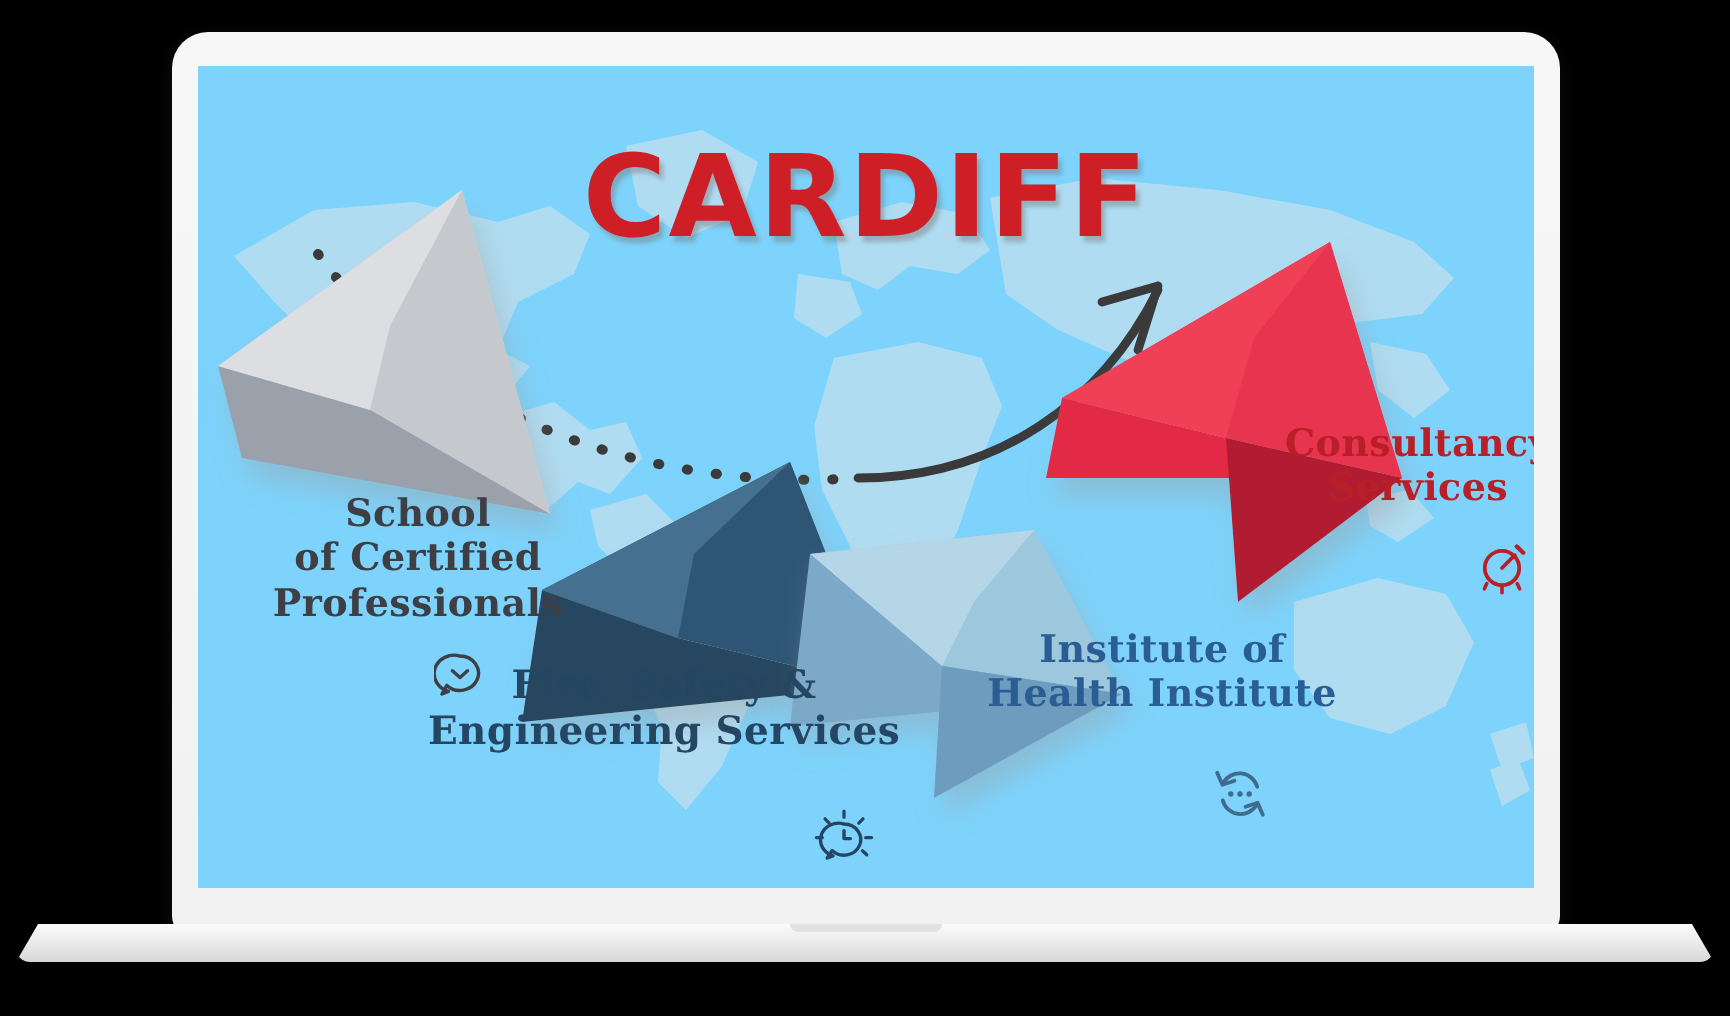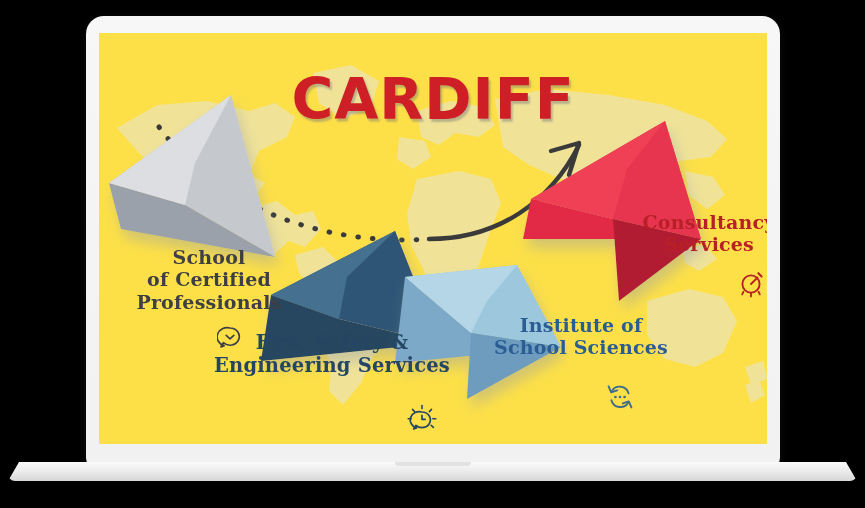--- a/index.html
+++ b/index.html
@@ -9,21 +9,21 @@
 
   
   .laptop-lid{
     position:absolute;left:86px;top:16px;width:694px;height:452px;
     background:linear-gradient(180deg,#f7f7f7 0%,#f1f1f1 100%);
     border-radius:18px 18px 10px 10px;
     box-shadow:0 2px 10px rgba(255,255,255,.06);
   }
   .screen{
     position:absolute;left:99px;top:33px;width:668px;height:411px;
-    background:#fde047;overflow:hidden;
+    background:#7dd3fc;overflow:hidden;
   }
   .laptop-base{
     position:absolute;left:8px;top:462px;width:849px;height:19px;
     background:linear-gradient(180deg,#fbfbfb 0%,#e9e9e9 55%,#d6d6d6 100%);
     border-radius:2px 2px 7px 7px;
     clip-path:polygon(1.3% 0,98.7% 0,100% 100%,0% 100%);
   }
   .laptop-base:after{
     content:"";position:absolute;left:50%;top:0;transform:translateX(-50%);
     width:76px;height:4px;border-radius:0 0 6px 6px;background:#e2e2e2;
@@ -159,21 +159,21 @@
     </svg>
 
     <div class="label lbl-fire">Fire, Safety &amp;
 Engineering Services</div>
 
     <div class="label lbl-school">School
 of Certified
 Professionals</div>
 
     <div class="label lbl-health">Institute of
-School Sciences</div>
+Health Institute</div>
 
     <div class="label lbl-consult">Consultancy
 Services</div>
 
     <svg class="ico ico-school" width="26" height="28" viewBox="0 0 26 28">
       <path d="M13 3 a9.3 8.6 0 1 1 -6.6 14.7 L4 22 l3.2 -1.3 A9.3 8.6 0 0 1 13 3 Z" fill="none" stroke="#3e3e45" stroke-width="1.7" stroke-linejoin="round"></path>
       <path d="M9.2 10.4 L13 13.8 L16.8 10.4" fill="none" stroke="#3e3e45" stroke-width="1.7" stroke-linecap="round" stroke-linejoin="round"></path>
     </svg>
 
     <svg class="ico ico-fire" width="34" height="32" viewBox="0 0 34 32">

